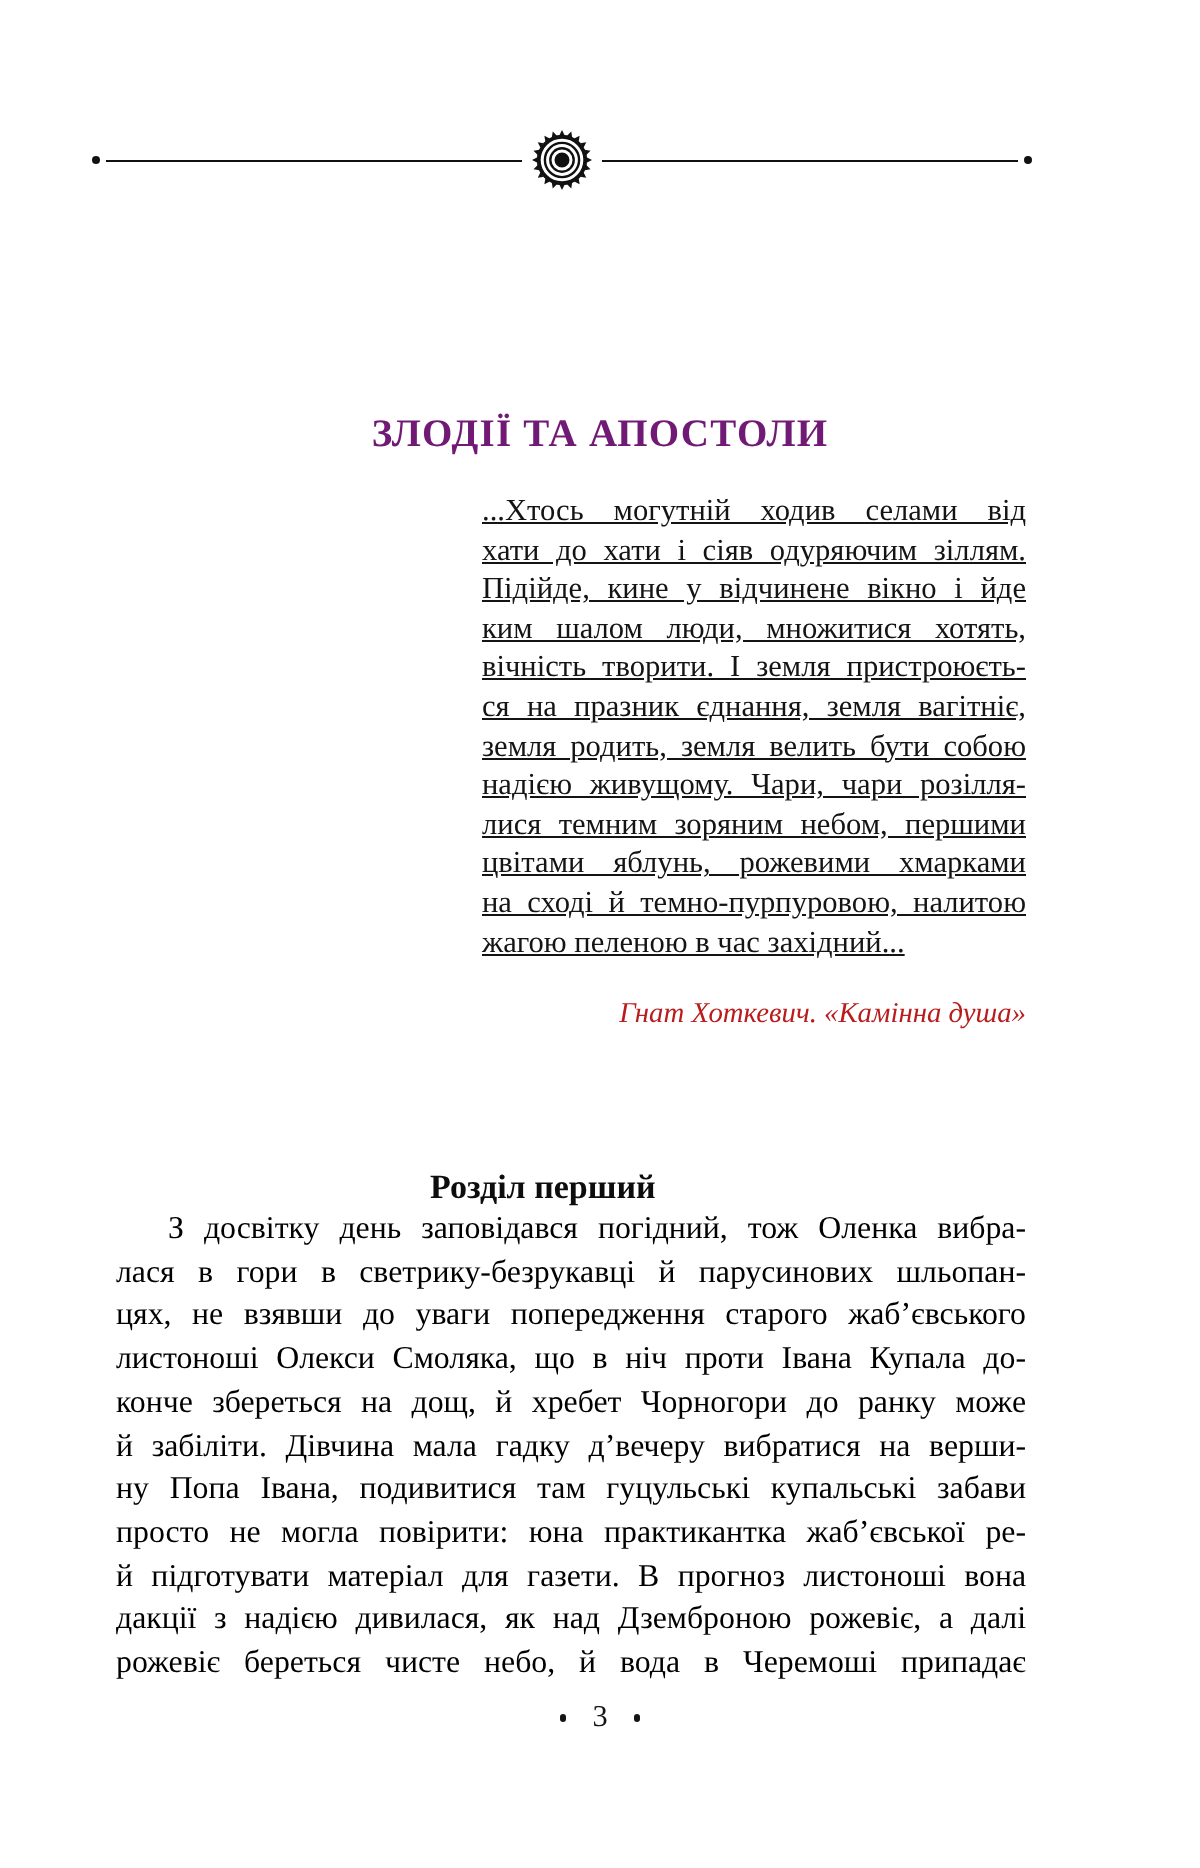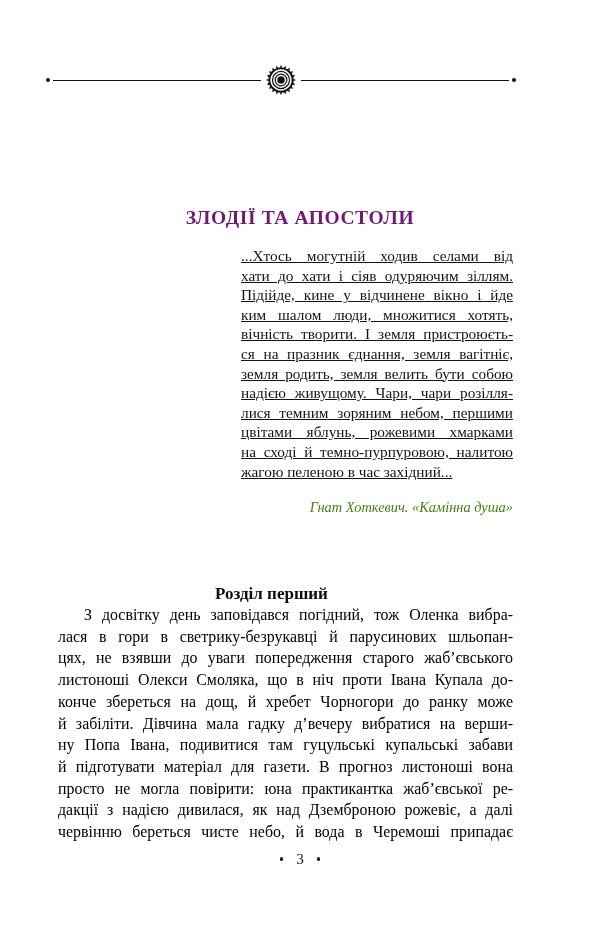--- a/index.html
+++ b/index.html
@@ -91,21 +91,21 @@
     text-decoration: underline;
   }
   .epigraph-body .lastline {
     text-align-last: left;
   }
   .epigraph-source {
     margin-top: 18px;
     font-style: italic;
     font-size: 14.4px;
     text-align: right;
-    color: #4d7c0f;
+    color: #b91c1c;
   }
 
   
   .section-heading {
     position: absolute;
     left: 215px;
     top: 570px;
     font-weight: 700;
     font-size: 17px;
     color: #0d0d0d;
@@ -221,24 +221,24 @@
   <h2 class="section-heading">Розділ перший</h2>
 
   <div class="body-block">
     <div class="body-line justified" style="text-indent: 26px;">З досвітку день заповідався погідний, тож Оленка вибра-</div>
     <div class="body-line justified">лася в гори в светрику-безрукавці й парусинових шльопан-</div>
     <div class="body-line justified">цях, не взявши до уваги попередження старого жаб’євського</div>
     <div class="body-line justified">листоноші Олекси Смоляка, що в ніч проти Івана Купала до-</div>
     <div class="body-line justified">конче збереться на дощ, й хребет Чорногори до ранку може</div>
     <div class="body-line justified">й забіліти. Дівчина мала гадку д’вечеру вибратися на верши-</div>
     <div class="body-line justified">ну Попа Івана, подивитися там гуцульські купальські забави</div>
+    <div class="body-line justified">просто не могла повірити: юна практикантка жаб’євської ре-</div>
     <div class="body-line justified">й підготувати матеріал для газети. В прогноз листоноші вона</div>
-    <div class="body-line justified">просто не могла повірити: юна практикантка жаб’євської ре-</div>
     <div class="body-line justified">дакції з надією дивилася, як над Дземброною рожевіє, а далі</div>
-    <div class="body-line justified" style="text-align-last: justify;">червінню береться чисте небо, й вода в Черемоші припадає</div>
+    <div class="body-line justified" style="text-align-last: justify;">рожевіє береться чисте небо, й вода в Черемоші припадає</div>
   </div>
 
   <div class="folio">
     <span class="folio-dot"></span>
     <span>3</span>
     <span class="folio-dot"></span>
   </div>
 
 </div>
 

